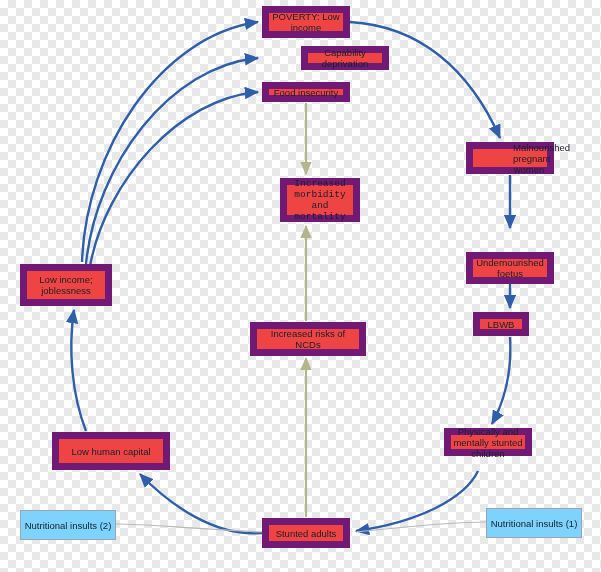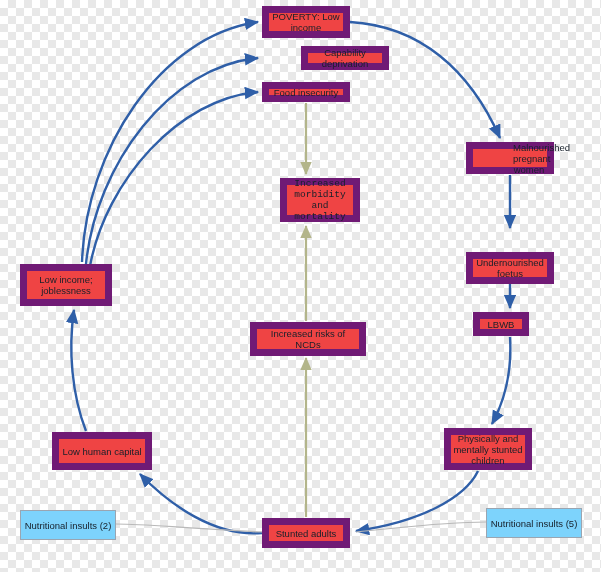--- a/index.html
+++ b/index.html
@@ -111,38 +111,38 @@
   </div>
   <div class="node" style="left:466px;top:142px;width:88px;height:32px;padding-left:40px;">
     <span>Malnourished pregnant women</span>
   </div>
   <div class="node" style="left:466px;top:232px;width:88px;height:32px;margin-top:20px;">
     <span>Undernourished foetus</span>
   </div>
   <div class="node" style="left:473px;top:312px;width:56px;height:24px;">
     <span>LBWB</span>
   </div>
-  <div class="node" style="left:444px;top:428px;width:88px;height:42px;">
+  <div class="node" style="left:444px;top:428px;width:88px;height:28px;">
     <span>Physically and mentally stunted children</span>
   </div>
   <div class="node" style="left:280px;top:178px;width:80px;height:44px;font-family:Liberation Mono, monospace;">
     <span>Increased morbidity and mortality</span>
   </div>
   <div class="node" style="left:262px;top:518px;width:88px;height:30px;">
     <span>Stunted adults</span>
   </div>
   <div class="node" style="left:250px;top:322px;width:116px;height:34px;">
     <span>Increased risks of NCDs</span>
   </div>
-  <div class="node" style="left:52px;top:432px;width:100px;height:38px;">
+  <div class="node" style="left:52px;top:432px;width:118px;height:38px;">
     <span>Low human capital</span>
   </div>
   <div class="node" style="left:20px;top:264px;width:92px;height:42px;">
     <span>Low income; joblessness</span>
   </div>
   <div class="node plain" style="left:20px;top:510px;width:96px;height:30px;">
     <span>Nutritional insults (2)</span>
   </div>
   <div class="node plain" style="left:486px;top:508px;width:96px;height:30px;">
-    <span>Nutritional insults (5)</span>
+    <span>Nutritional insults (1)</span>
   </div>
 
 </div>
 
 </body></html>

